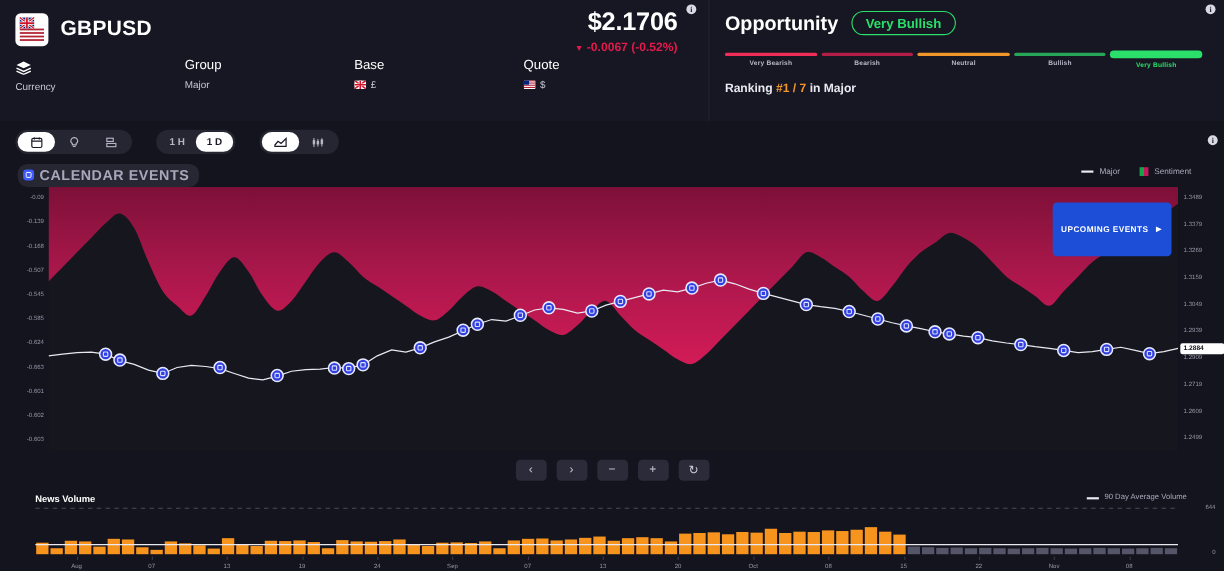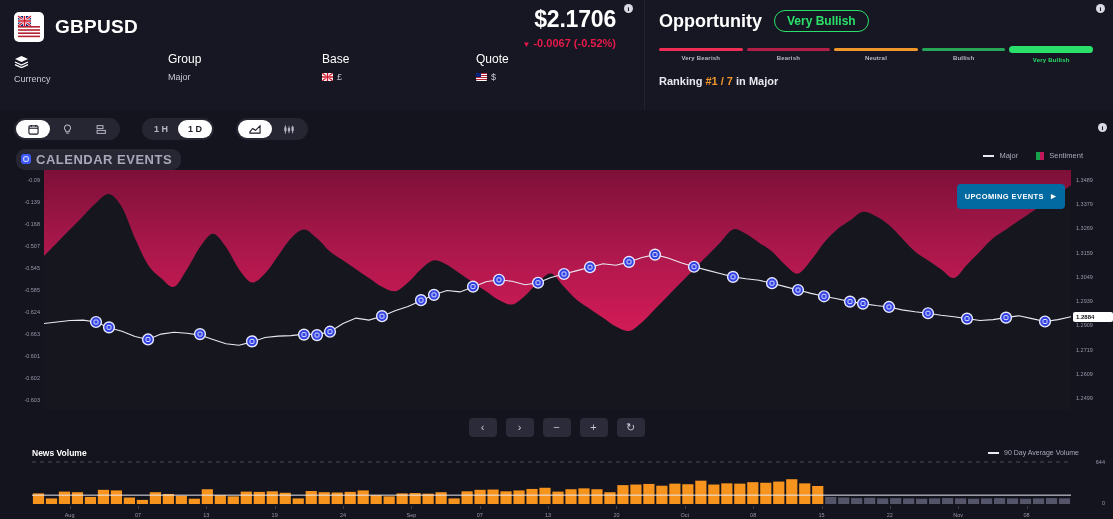--- a/index.html
+++ b/index.html
@@ -94,22 +94,22 @@
   
   .chart-wrap { position: relative; height: 240px; margin: 2px 0 0 0; }
   .yaxis-l { position: absolute; left: 0; top: 0; width: 44px; height: 240px; }
   .yaxis-r { position: absolute; right: 0; top: 0; width: 42px; height: 240px; }
   .ytick { position: absolute; font-size: 5.5px; color: #9797aa; right: 4px; transform: translateY(-50%); white-space: nowrap; }
   .yaxis-r .ytick { left: 5px; right: auto; }
   .plot { position: absolute; left: 44px; right: 42px; top: 0; height: 240px; background: #16161f; overflow: hidden; }
   .plot svg { display: block; }
 
   .upcoming {
-    position: absolute; right: 6px; top: 14px; background: #0369a1; border-radius: 4px;
-    padding: 8px 8px; font-size: 7.5px; font-weight: bold; color: #fff; letter-spacing: .4px;
+    position: absolute; right: 6px; top: 14px; background: #1d4ed8; border-radius: 4px;
+    padding: 20px 8px; font-size: 7.5px; font-weight: bold; color: #fff; letter-spacing: .4px;
     display: flex; align-items: center; gap: 6px; cursor: pointer;
   }
   .price-tag {
     position: absolute; background: #fff; color: #101018; font-size: 6px; font-weight: bold;
     padding: 2px 3px; border-radius: 2px; right: 0px; white-space: nowrap;
   }
 
   
   .navbar { height: 30px; display: flex; align-items: center; justify-content: center; gap: 9px; margin-top: 2px; }
   .navbtn {

